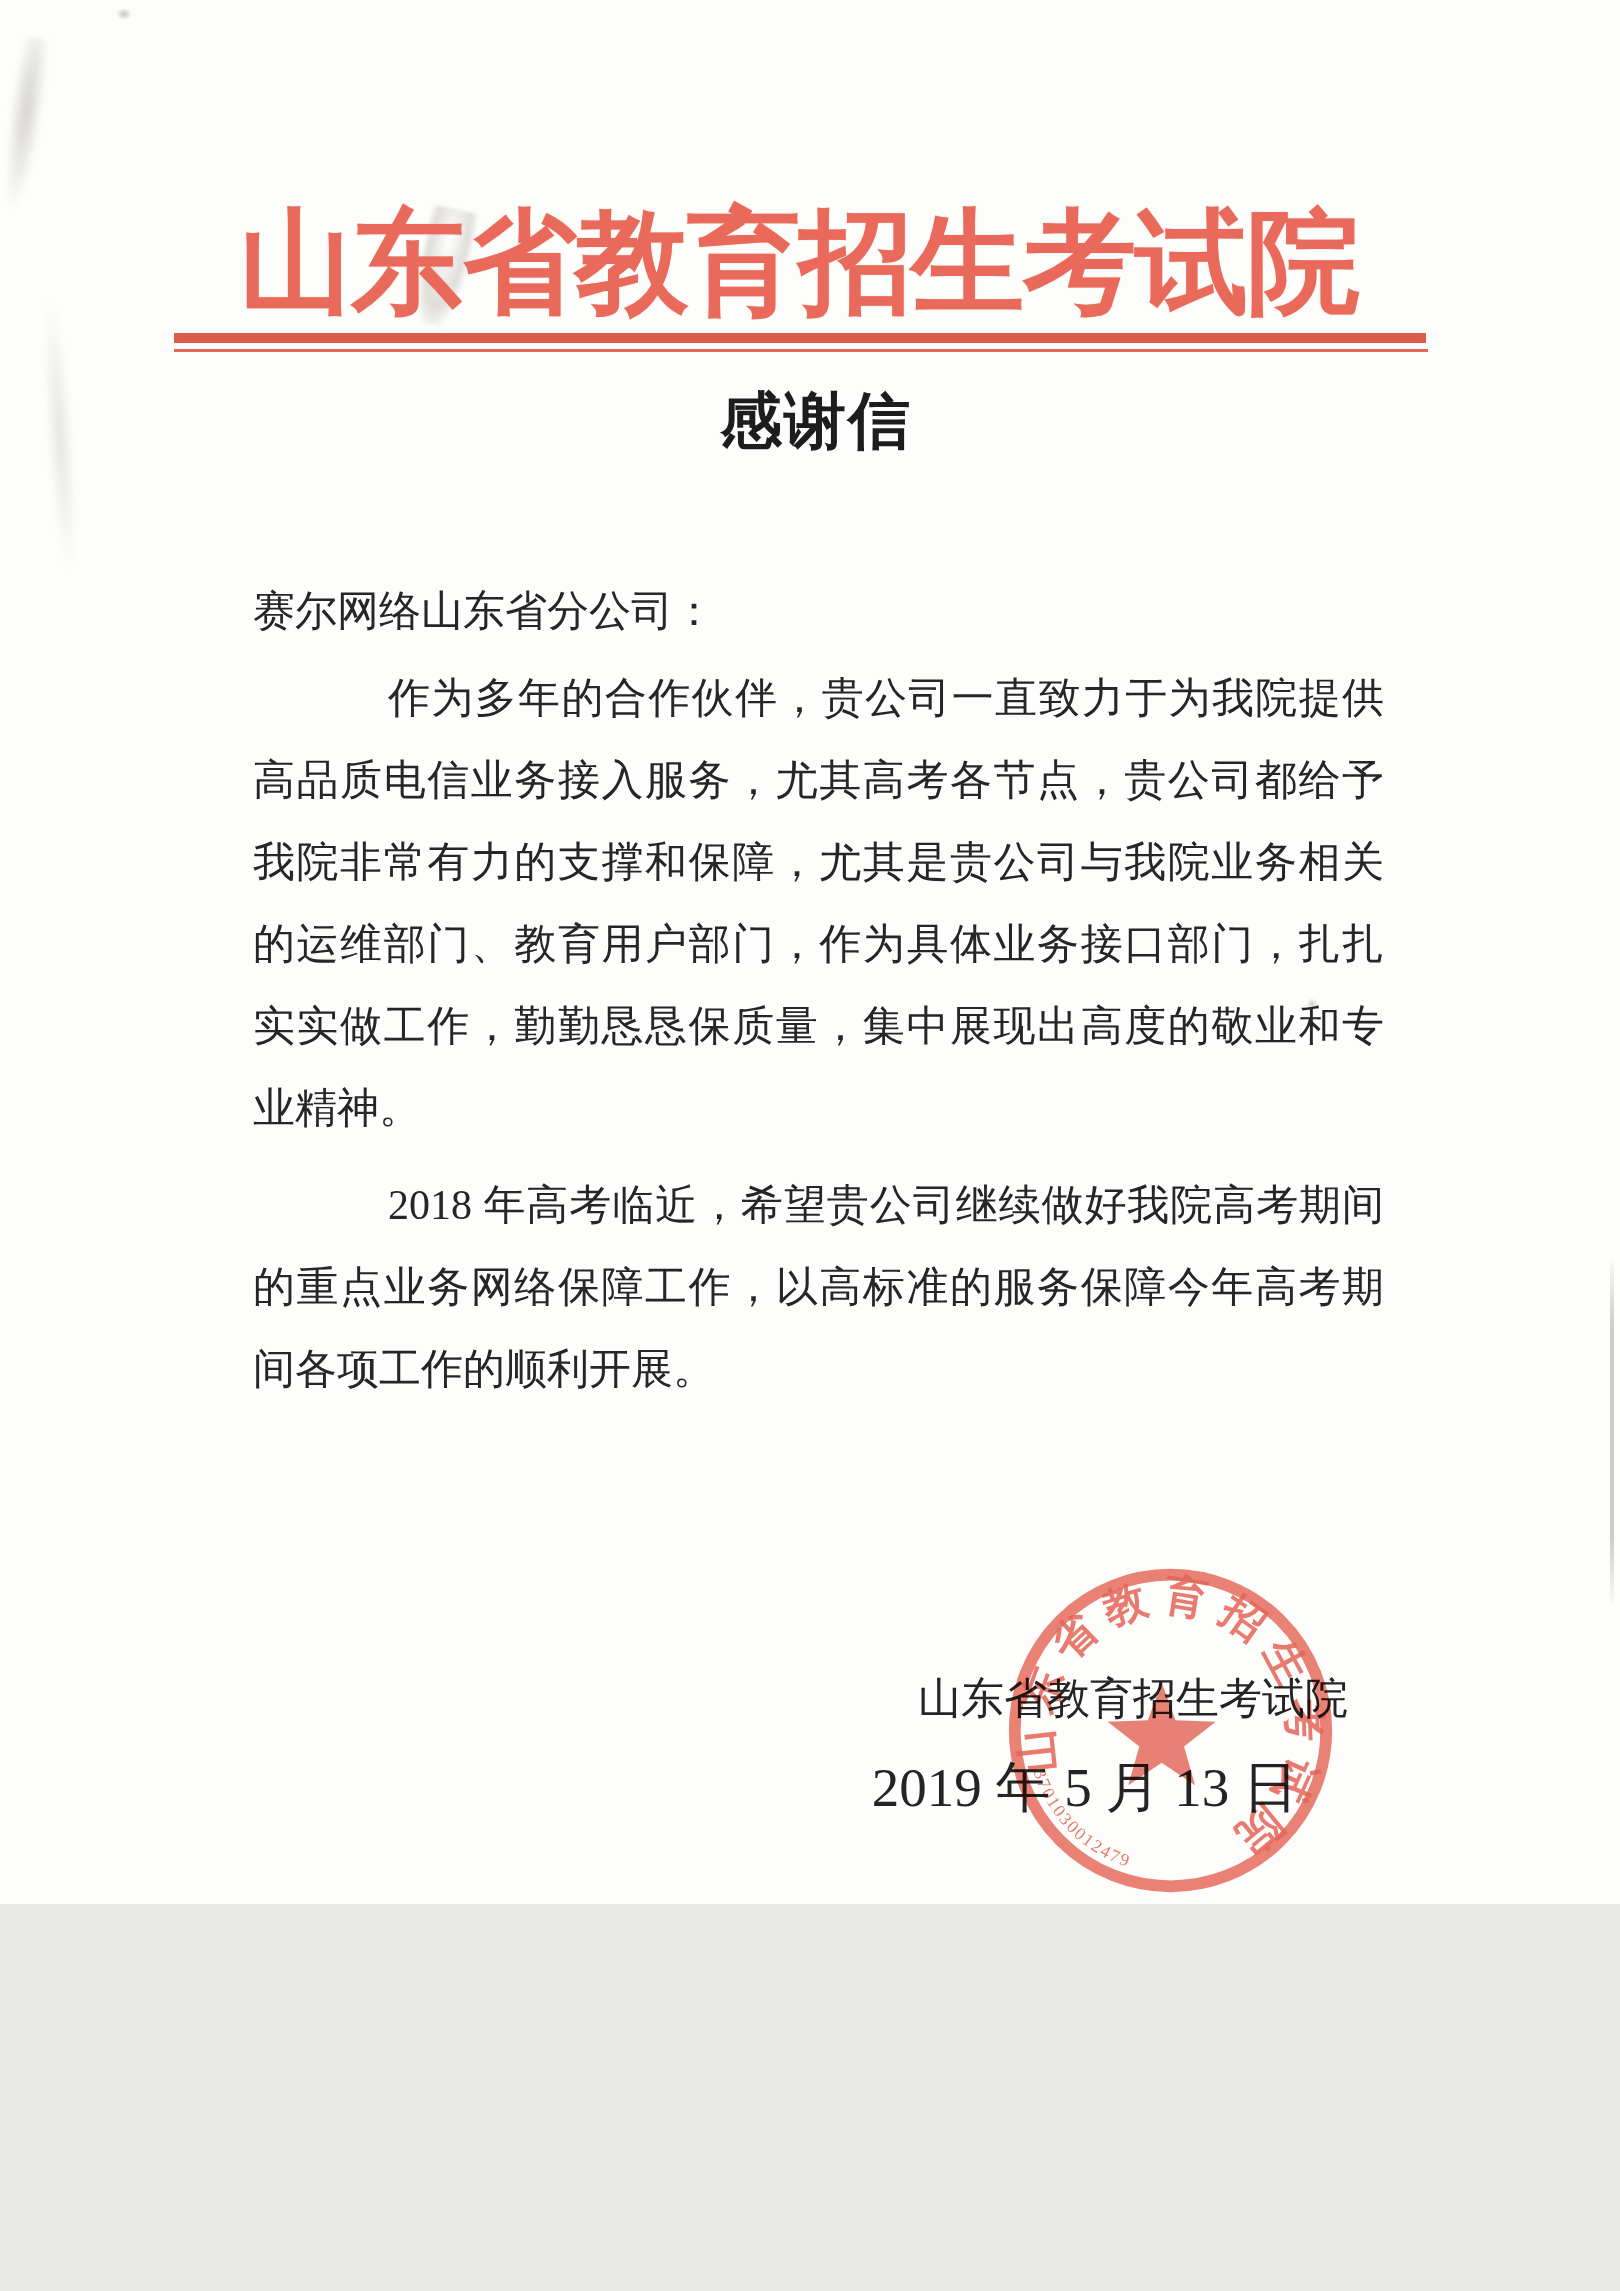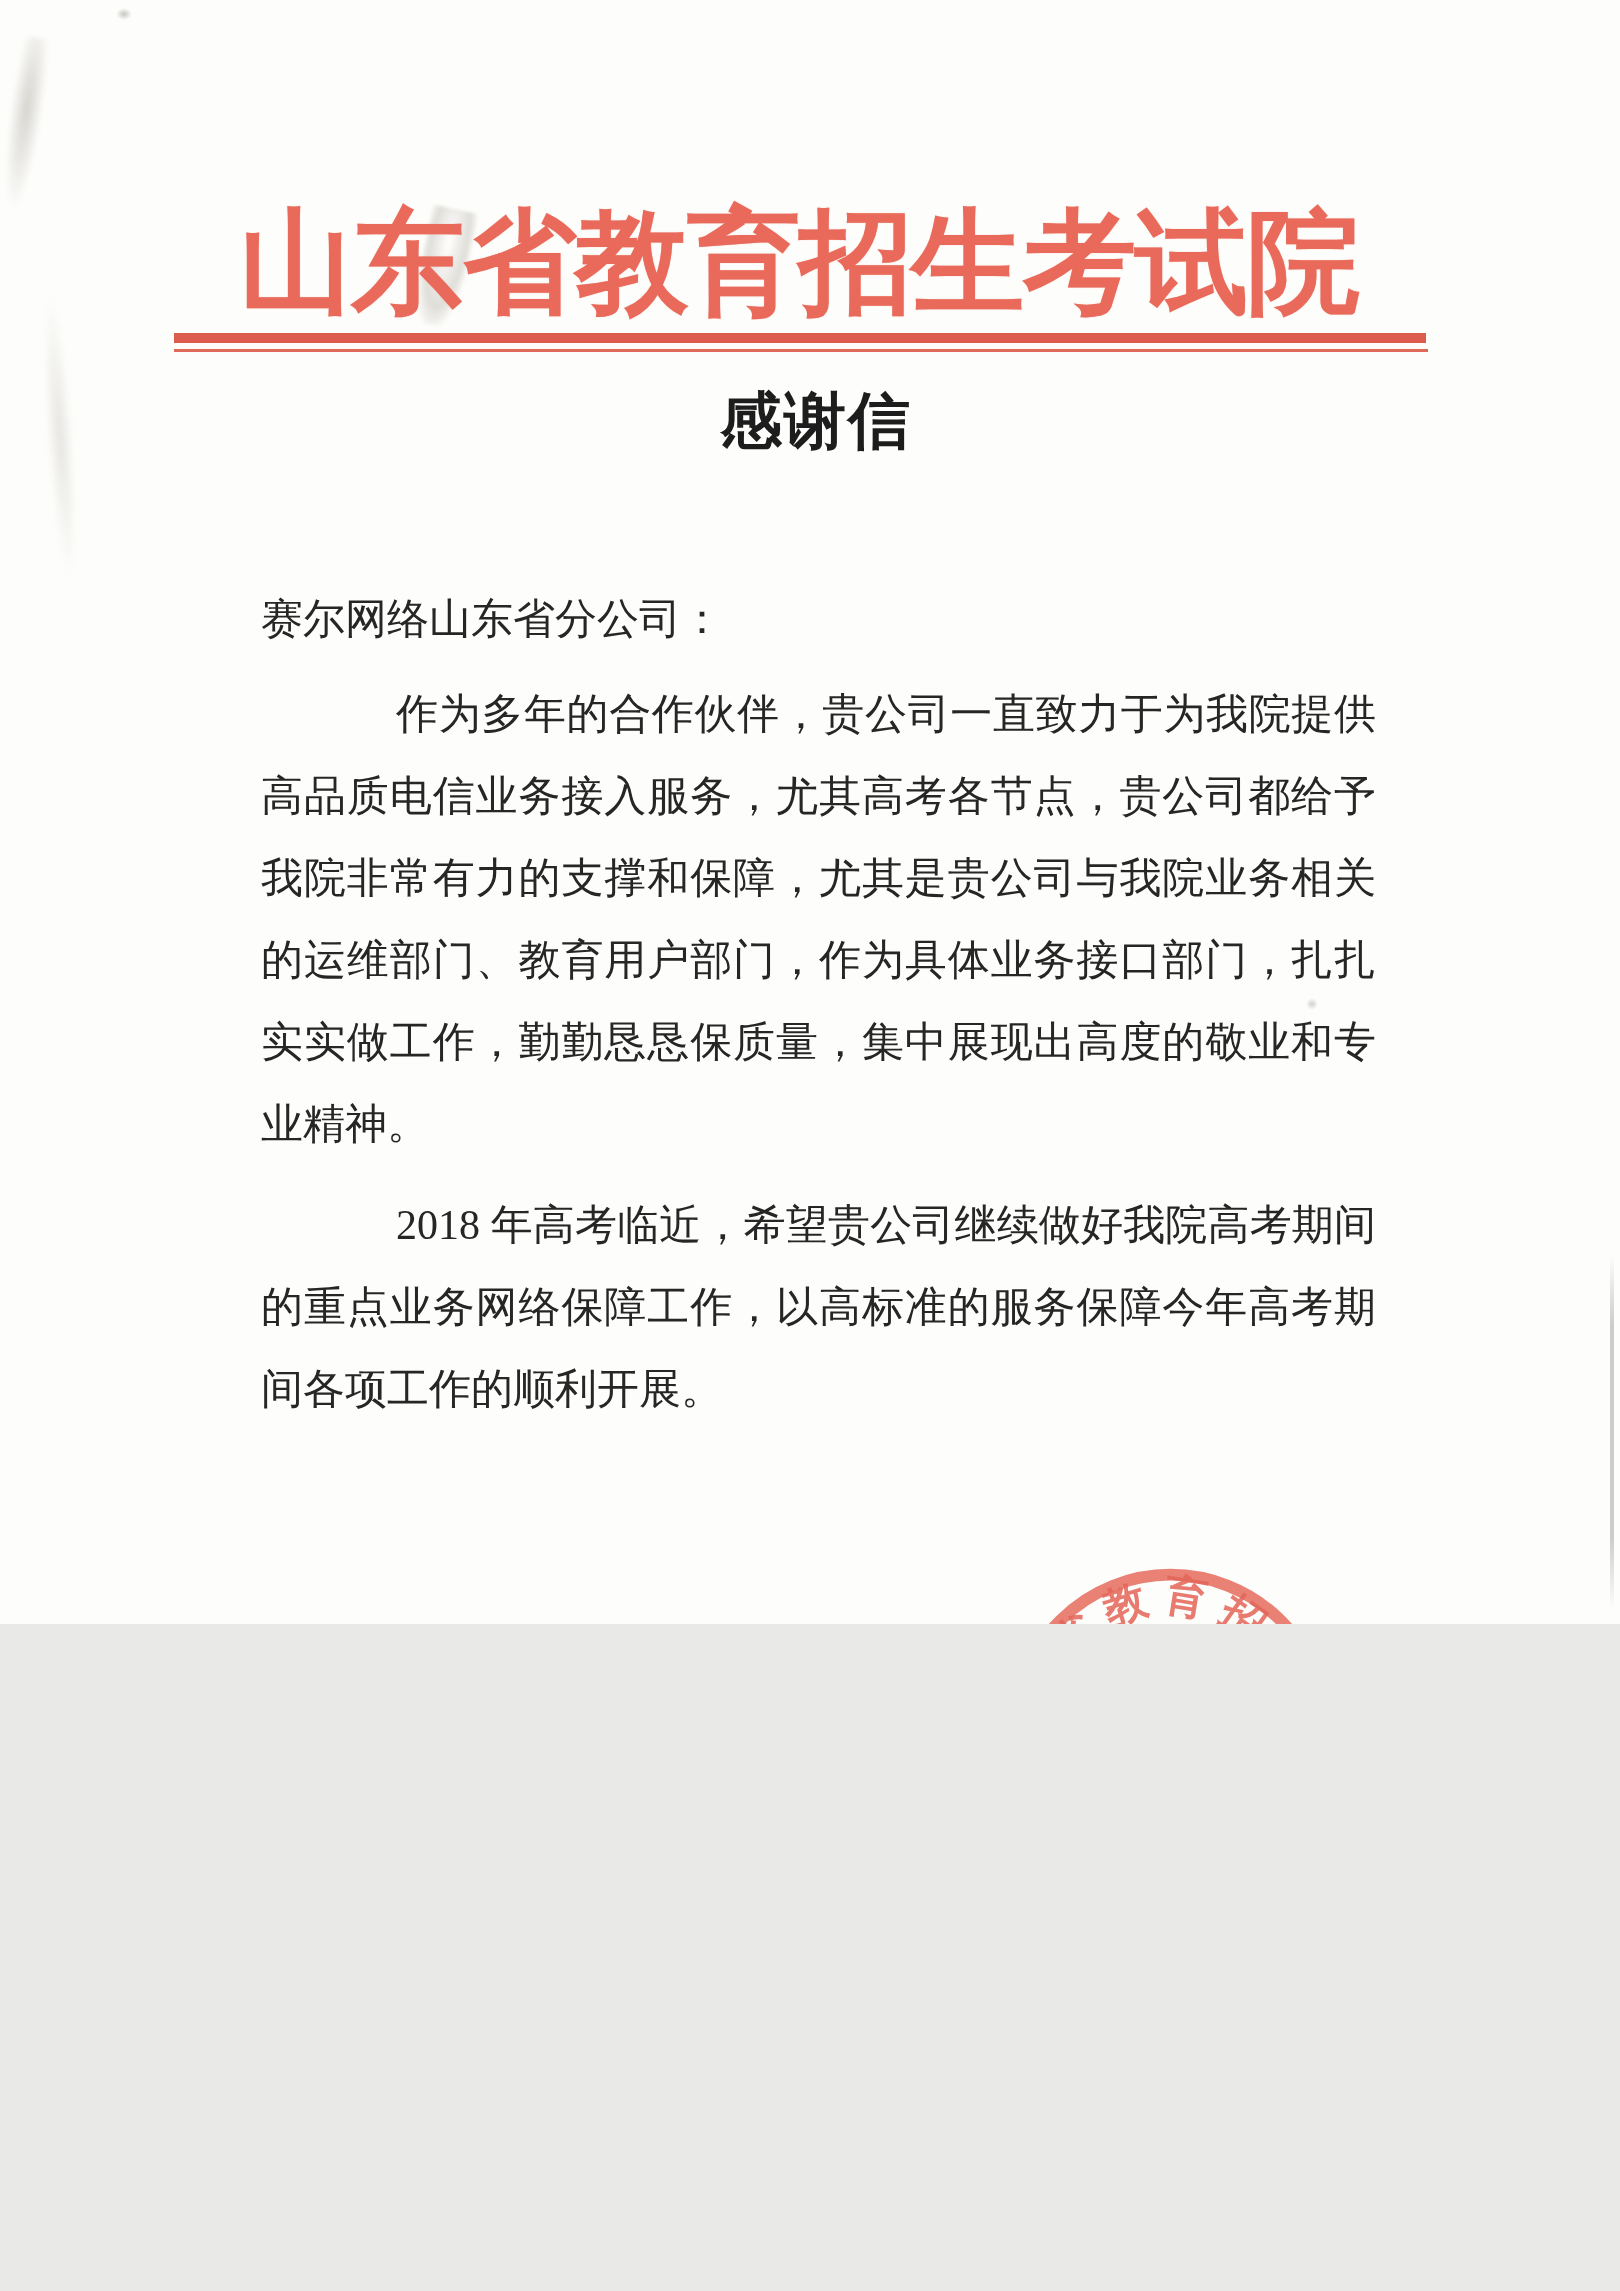--- a/index.html
+++ b/index.html
@@ -1,18 +1,18 @@
 <!DOCTYPE html>
 <html><head>
 <meta charset="utf-8">
 <style>
   html,body{margin:0;padding:0;background:#e9e9e7;}
   .page{
     position:relative;
-    width:1620px;height:1624px;
+    width:1620px;height:1904px;
     margin:0 auto;
     background:#fdfdfb;
     overflow:hidden;
     font-family:"Liberation Serif","DejaVu Serif",serif;
   }
   
   .letterhead{
     position:absolute;top:201px;left:0;right:0;
     text-align:center;
     transform:translateX(-10.8px);
@@ -42,21 +42,21 @@
   }
 
   
   .body-block{
     position:absolute;left:245px;top:562px;width:1147px;
     font-size:42px;line-height:82px;
     color:#262626;
     text-align:justify;
     font-weight:400;
   }
-  .body-block p{margin:16px;text-indent:135px;}
+  .body-block p{margin:8px;text-indent:135px;}
   .body-block .salutation{text-indent:0;}
   .body-block p.p1{margin-top:15.7px;}
   .body-block p.p2{margin-top:2px;font-family:Liberation Mono, monospace;}
   .body-block p.p3{margin-top:11.8px;}
 
   .signature{
     position:absolute;top:1658px;right:272px;
     font-size:43px;line-height:82px;color:#242424;
     white-space:nowrap;
   }

